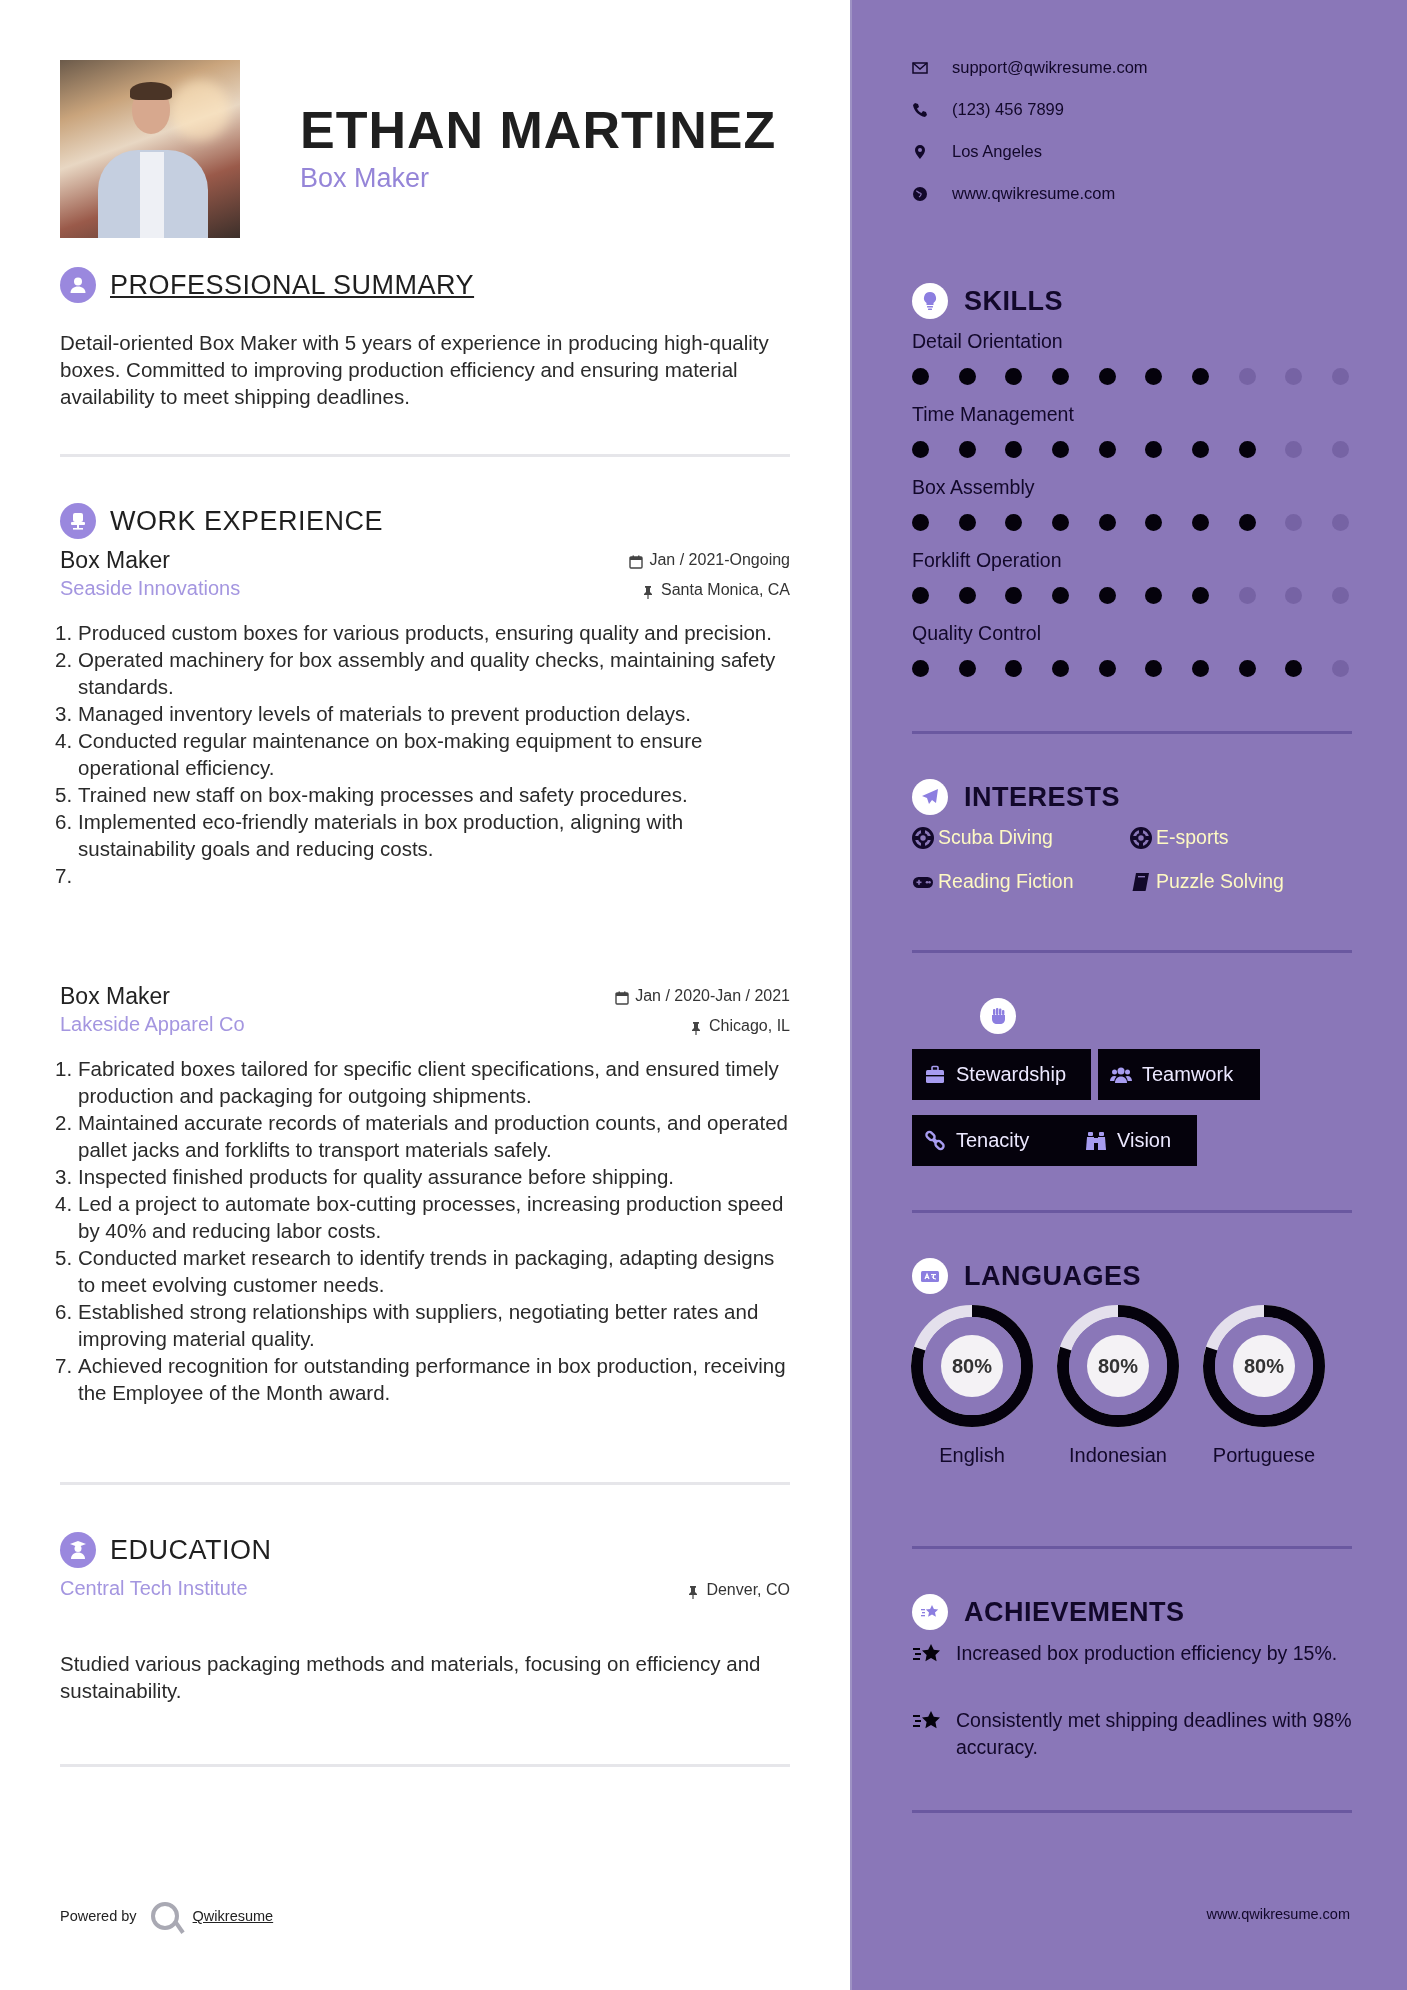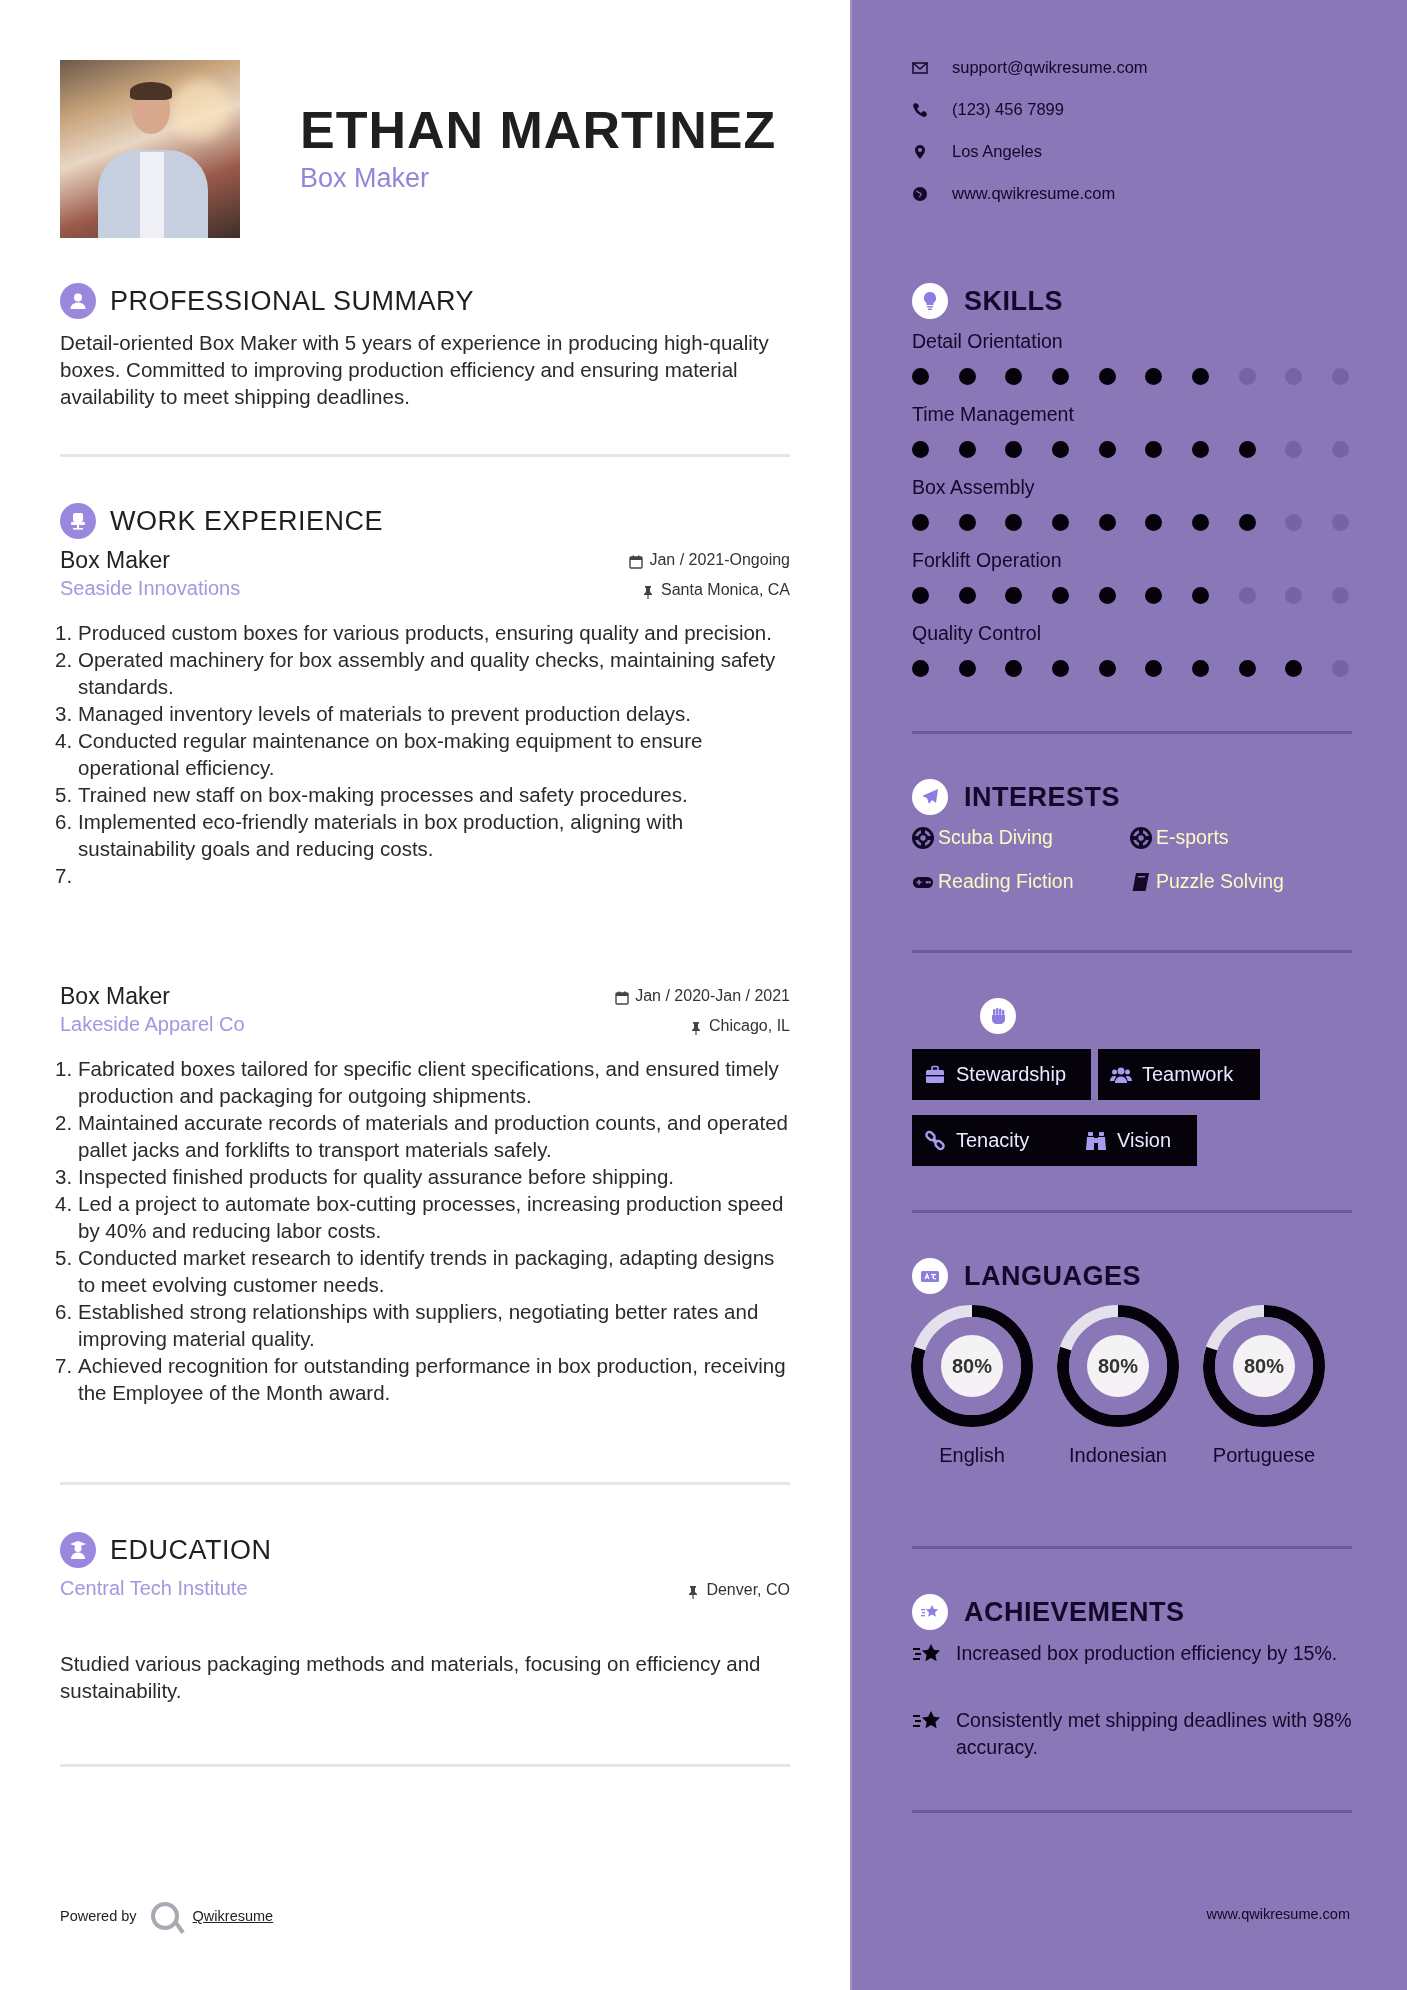--- a/index.html
+++ b/index.html
@@ -90,21 +90,21 @@
       <div class="bg-light"></div>
       <div class="body"></div>
       <div class="shirt"></div>
       <div class="head"></div>
       <div class="hair"></div>
     </div>
 
     <div class="name">ETHAN MARTINEZ</div>
     <div class="title">Box Maker</div>
 
-    <div class="section-head" style="top:283px;">
+    <div class="section-head" style="top:267px;text-decoration:underline;">
       <span class="sec-icon">
         <svg viewBox="0 0 20 20">
             <circle cx="10" cy="6.5" r="4"></circle>
             <path d="M2.5 18c0-4.2 3.4-6.5 7.5-6.5s7.5 2.3 7.5 6.5z"></path>
           </svg>
       </span>
       <span class="sec-title">PROFESSIONAL SUMMARY</span>
     </div>
     <div class="para" style="top:329px;">Detail-oriented Box Maker with 5 years of experience in producing high-quality boxes. Committed to improving production efficiency and ensuring material availability to meet shipping deadlines.</div>
     <div class="divider" style="top:454px;"></div>

